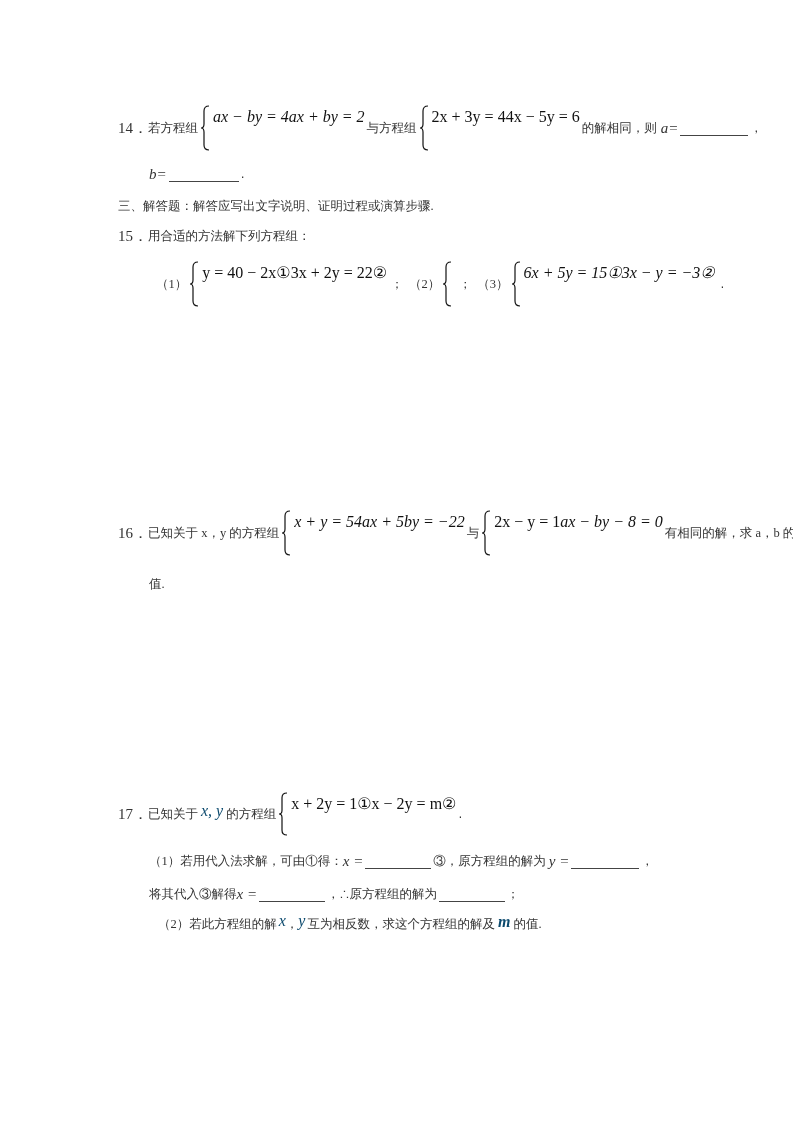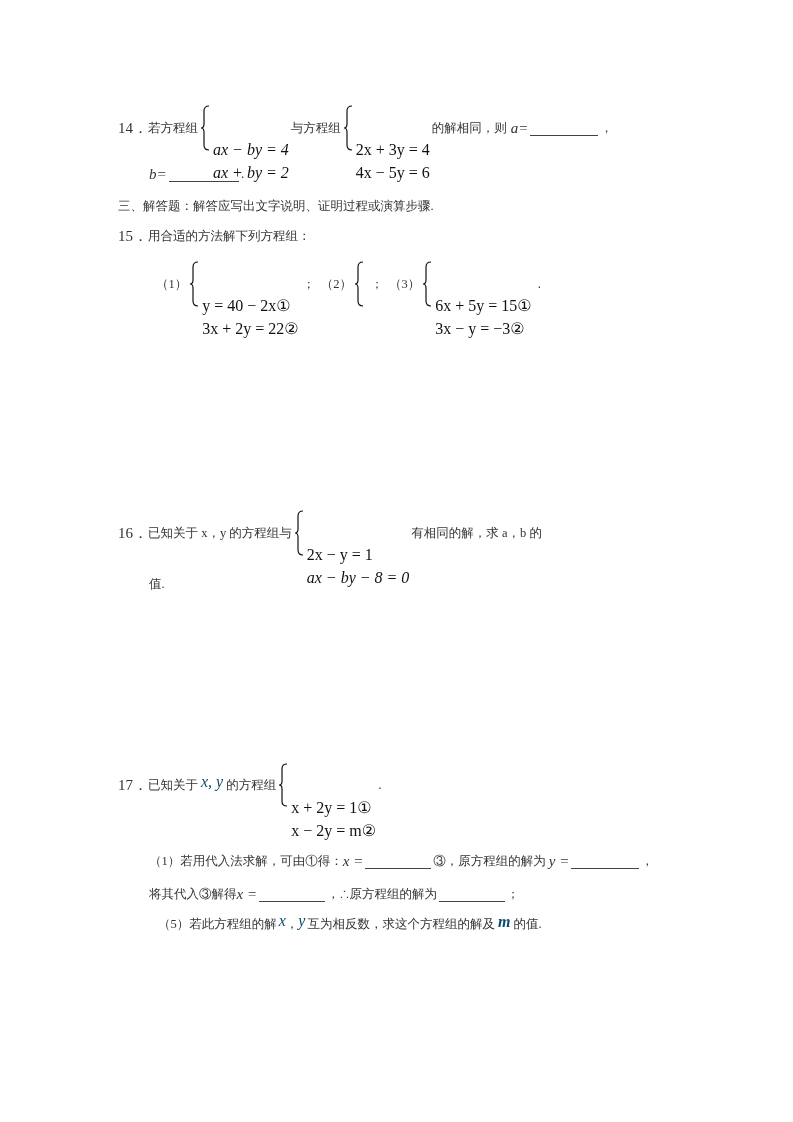--- a/index.html
+++ b/index.html
@@ -12,21 +12,21 @@
     .line { position: absolute; white-space: nowrap; display: flex; align-items: center; }
     .cn { font-family: Liberation Serif, serif; font-size: 12.5px; color: #333; }
     .num { font-family: "Liberation Serif", serif; font-size: 15px; color: #333; }
     .math { font-family: "Liberation Serif", "DejaVu Serif", serif; font-size: 16px; color: #0c4a6e; text-align: center; }
     .var { font-style: italic; }
     .sys { display: inline-flex; align-items: stretch; margin: 0 2px; }
     .brace {
       width: 10px; position: relative; margin-right: 3px;
     }
     .brace svg { position: absolute; top: 0; left: 0; width: 10px; height: 100%; }
-    .eqs { display: flex; flex-direction: column; justify-content: space-between; margin-top: 33px; }
+    .eqs { display: flex; justify-content: space-between; }
     .eq { font-family: "Liberation Serif", serif; font-size: 16px; line-height: 23px; color: #111; }
     .blank { display: inline-block; border-bottom: 1px solid #444; height: 14px; vertical-align: bottom; margin: 0 2px; }
     .punct { font-family: "DejaVu Sans", sans-serif; font-size: 12px; color: #333; }
   </style>
 </head>
 <body>
 
 <div class="line" style="left:118px; top:103px; height:50px;">
   <span class="num">14．</span>
   <span class="cn">若方程组</span>
@@ -91,57 +91,68 @@
   <span class="cn">（2）</span>
   <span class="sys" style="height:46px;">
     <span class="brace">
         <svg viewBox="0 0 10 46" preserveAspectRatio="none">
           <path d="M9 1 Q4 1 4 6 L4 19 Q4 23 1 23 Q4 23 4 27 L4 40 Q4 45 9 45" fill="none" stroke="#111" stroke-width="1.2"></path>
         </svg>
       </span>
   </span>
   <span class="punct" style="margin:0 6px 0 2px;">；</span>
   <span class="cn">（3）</span>
-  <span class="sys" style="height:46px;">
+  <span class="sys" style="height:46px;font-style:italic;">
     <span class="brace">
         <svg viewBox="0 0 10 46" preserveAspectRatio="none">
           <path d="M9 1 Q4 1 4 6 L4 19 Q4 23 1 23 Q4 23 4 27 L4 40 Q4 45 9 45" fill="none" stroke="#111" stroke-width="1.2"></path>
         </svg>
       </span>
     <span class="eqs">
       <span class="eq">6x + 5y = 15①</span>
       <span class="eq">3x − y = −3②</span>
     </span>
   </span>
   <span class="punct" style="margin-left:4px;">.</span>
 </div>
 
 <div class="line" style="left:118px; top:508px; height:50px;">
   <span class="num">16．</span>
   <span class="cn">已知关于 x，y 的方程组</span>
+  <span class="sys" style="height:46px;">
+    <span class="brace">
+        <svg viewBox="0 0 10 46" preserveAspectRatio="none">
+          <path d="M9 1 Q4 1 4 6 L4 19 Q4 23 1 23 Q4 23 4 27 L4 40 Q4 45 9 45" fill="none" stroke="#111" stroke-width="1.2"></path>
+        </svg>
+      </span>
+    <span class="eqs">
+      <span class="eq var">x + y = 5</span>
+      <span class="eq var">4ax + 5by = −22</span>
+    </span>
+  </span>
   <span class="cn">与</span>
   <span class="sys" style="height:46px;">
     <span class="brace">
         <svg viewBox="0 0 10 46" preserveAspectRatio="none">
           <path d="M9 1 Q4 1 4 6 L4 19 Q4 23 1 23 Q4 23 4 27 L4 40 Q4 45 9 45" fill="none" stroke="#111" stroke-width="1.2"></path>
         </svg>
       </span>
     <span class="eqs">
       <span class="eq">2x − y = 1</span>
       <span class="eq var">ax − by − 8 = 0</span>
     </span>
   </span>
   <span class="cn">有相同的解，求 a，b 的</span>
 </div>
 
 <div class="line" style="left:149px; top:574px; height:20px;">
   <span class="cn">值.</span>
 </div>
 
-<div class="line" style="left:118px; top:761px; height:48px;">
+<div class="line" style="left:118px; top:790px; height:48px;">
   <span class="num">17．</span>
   <span class="cn">已知关于</span>
   <span class="math var" style="margin:0 3px; position:relative; top:-3px;">x, y</span>
   <span class="cn">的方程组</span>
   <span class="sys" style="height:44px;">
     <span class="brace">
         <svg viewBox="0 0 10 46" preserveAspectRatio="none">
           <path d="M9 1 Q4 1 4 6 L4 19 Q4 23 1 23 Q4 23 4 27 L4 40 Q4 45 9 45" fill="none" stroke="#111" stroke-width="1.2"></path>
         </svg>
       </span>
@@ -166,20 +177,20 @@
 <div class="line" style="left:149px; top:884px; height:20px;">
   <span class="cn">将其代入③解得</span>
   <span class="num var">x =</span>
   <span class="blank" style="width:66px;"></span>
   <span class="cn">，∴原方程组的解为</span>
   <span class="blank" style="width:66px;"></span>
   <span class="punct">；</span>
 </div>
 
 <div class="line" style="left:158px; top:914px; height:20px;">
-  <span class="cn">（5）若此方程组的解</span>
+  <span class="cn">（2）若此方程组的解</span>
   <span class="math var" style="position:relative; top:-3px; margin-left:2px;">x</span>
   <span class="cn">，</span>
   <span class="math var" style="position:relative; top:-3px; margin-right:2px;">y</span>
   <span class="cn">互为相反数，求这个方程组的解及</span>
   <span class="math var" style="font-weight:bold; margin:0 3px; position:relative; top:-2px;">m</span>
   <span class="cn">的值.</span>
 </div>
 
 </body></html>

